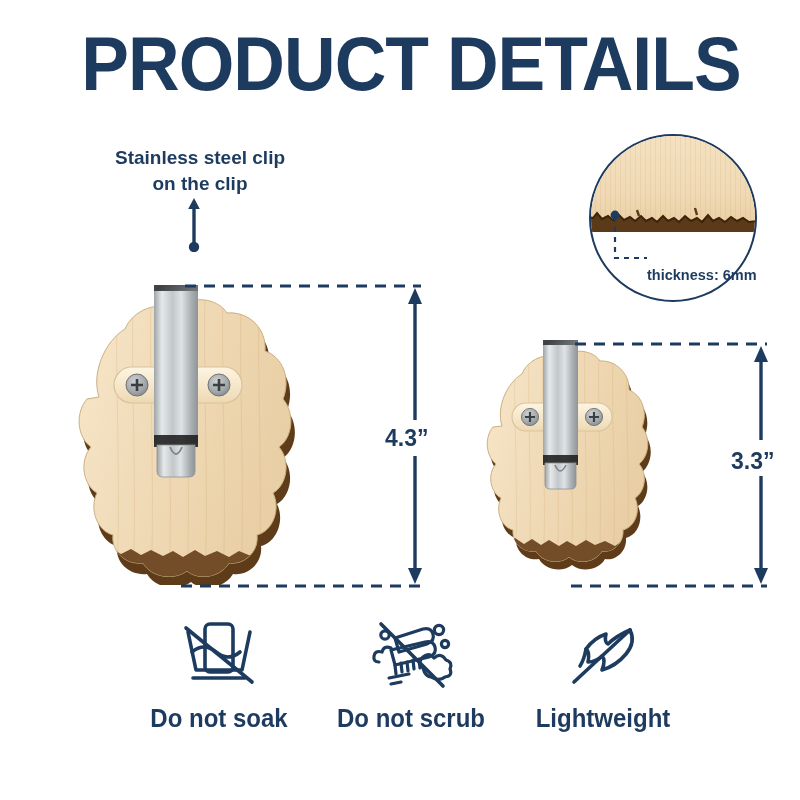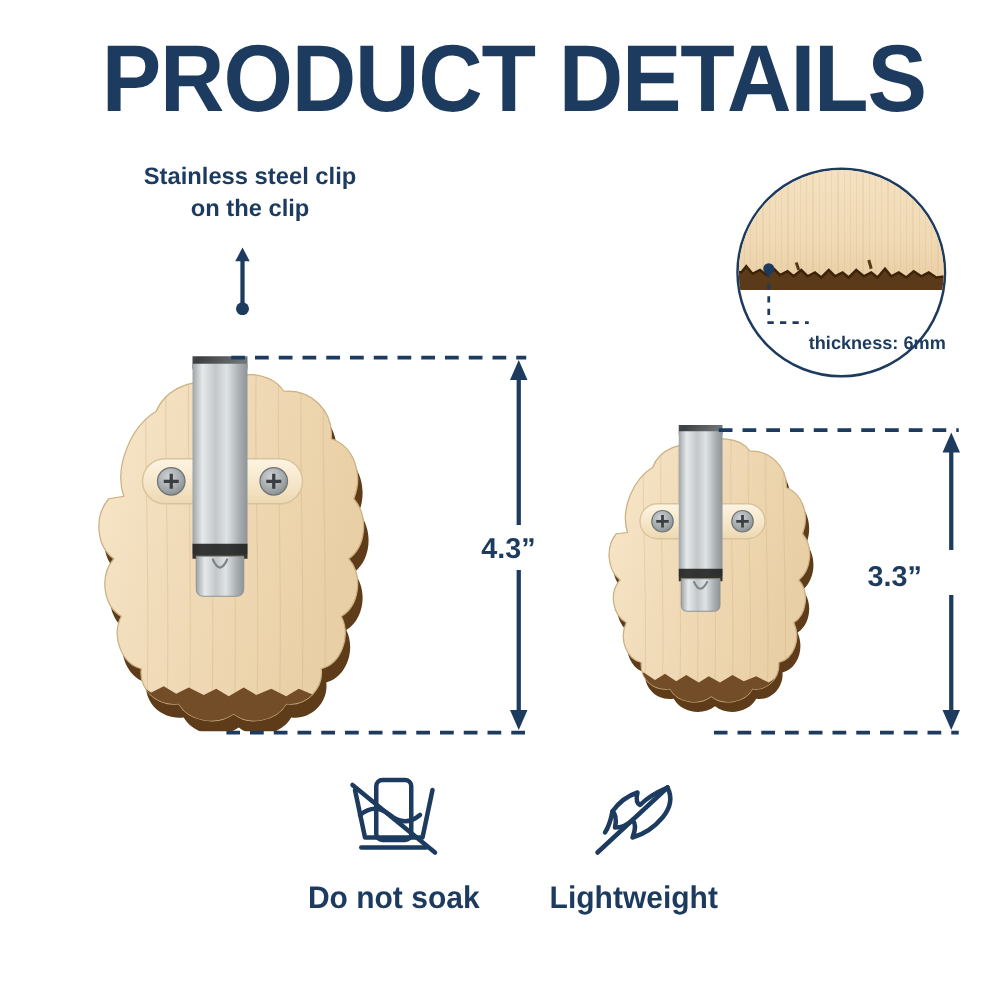--- a/index.html
+++ b/index.html
@@ -21,36 +21,36 @@
     font-weight:bold;
     letter-spacing:-1px;
     color:#1d3a5f;
     transform:scaleX(.94);
     transform-origin:center top;
     white-space:nowrap;
   }
 
   
   .callout{
-    position:absolute; left:64px; top:129px; width:250px;
+    position:absolute; left:64px; top:145px; width:250px;
     text-align:center;
     font-size:19px; line-height:26px;
     font-weight:bold;
     color:#1d3a5f;
   }
   .callout-arrow{position:absolute;left:175px;top:196px;width:16px;height:56px;}
 
   
   .dim-label{
     position:absolute;
     font-size:23px; font-weight:bold; color:#1d3a5f;
     white-space:nowrap;
   }
   .dim-left{left:374px; top:425px;}
-  .dim-right{left:683px; top:448px;}
+  .dim-right{left:720px; top:448px;}
 
   
   .inset{
     position:absolute; left:578px; top:134px;
     width:164px; height:164px;
     border:2.5px solid #1d3a5f;
     border-radius:50%;
     overflow:hidden;
     background:#ffffff;
   }
@@ -366,20 +366,41 @@
             <path d="M16,36 Q28,26 40,36 T64,36"></path>
             <line x1="17" y1="62" x2="69" y2="62"></line>
             <rect x="29" y="8" width="28" height="48" rx="5"></rect>
             <line x1="10" y1="12" x2="76" y2="66"></line>
           </g>
         </svg>
       </div>
       <div class="feature-label">Do not soak</div>
     </div>
 
+    <div class="feature">
+      <div class="feature-icon">
+        <svg width="92" height="78" viewBox="0 0 92 78">
+          <g fill="none" stroke="#1d3a5f" stroke-width="3.2" stroke-linecap="round" stroke-linejoin="round">
+            <path d="M30,22 L58,13 Q66,11 68,18 Q70,25 62,28 L34,36 Z"></path>
+            <path d="M26,34 L60,26 Q68,24 70,31 Q72,38 64,41 L30,49 Z"></path>
+            <path d="M30,49 L31,58 M36,47 L37,56 M42,46 L43,55 M48,44 L49,53 M54,43 L55,52"></path>
+            <line x1="24" y1="62" x2="44" y2="58"></line>
+            <line x1="26" y1="68" x2="36" y2="66"></line>
+            <path d="M14,46 Q8,46 9,40 Q10,34 17,36 Q19,29 26,32"></path>
+            <path d="M58,52 Q52,46 58,41 Q64,36 69,42 Q76,36 81,44 Q88,46 85,53
+                     Q88,60 80,61 Q74,66 66,61 Q60,60 58,52 Z"></path>
+            <circle cx="20" cy="19" r="4.2"></circle>
+            <circle cx="74" cy="14" r="4.6"></circle>
+            <circle cx="80" cy="28" r="3.6"></circle>
+            <line x1="16" y1="8" x2="78" y2="70" stroke-width="3.6"></line>
+          </g>
+        </svg>
+      </div>
+      <div class="feature-label">Do not scrub</div>
+    </div>
 
     <div class="feature">
       <div class="feature-icon">
         <svg width="86" height="78" viewBox="0 0 86 78">
           <g fill="none" stroke="#1d3a5f" stroke-width="3.6" stroke-linecap="round" stroke-linejoin="round">
             <path d="M14,66 L70,14"></path>
             <path d="M70,14 Q76,26 66,38 Q56,50 42,54 Q46,44 42,40
                      Q36,46 28,46 Q30,36 26,33 Q24,44 20,50"></path>
             <path d="M26,33 Q34,22 46,18 Q44,26 48,28 Q56,20 70,14"></path>
           </g>

